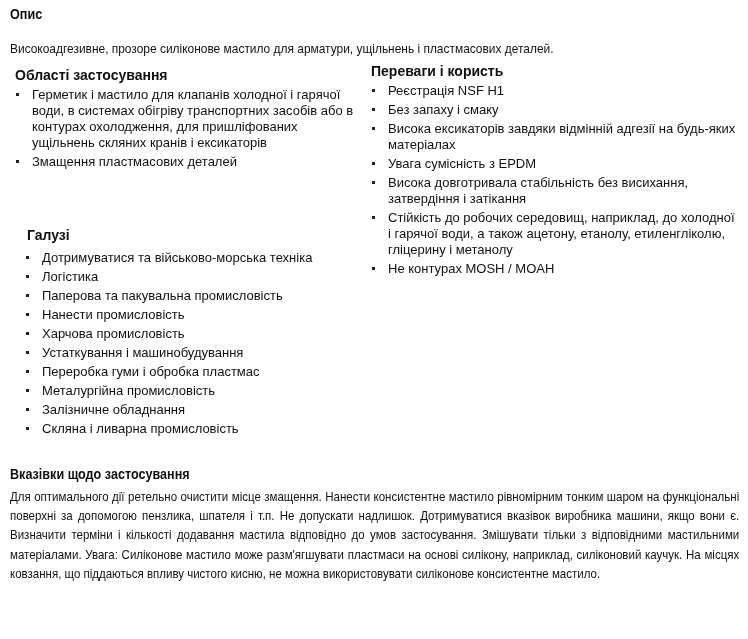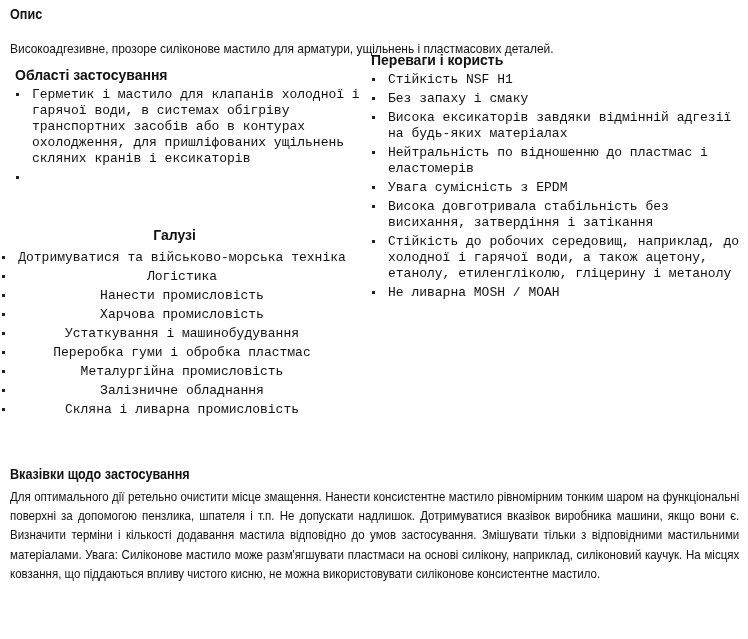--- a/index.html
+++ b/index.html
@@ -17,23 +17,23 @@
       font-family: "Liberation Sans", sans-serif;
       font-weight: bold; font-size: 14px; margin: 0;
     }
     #desc-title { position: absolute; left: 10px; top: 6px; }
     #desc-text {
       position: absolute; left: 10px; top: 28px; white-space: nowrap;
       transform: scaleX(0.905); transform-origin: left top; font-size: 13.2px;
     }
     .col { position: absolute; }
     #col-left { left: 15px; top: 67px; width: 345px; }
-    #col-right { left: 371px; top: 52px; width: 370px; }
-    #industries { position: absolute; left: 1px; top: 227px; width: 345px; text-align: center; }
-    ul.bl { list-style: none; margin: 4px 0 0 0; padding: 0; font-family: Liberation Mono, monospace; }
+    #col-right { left: 371px; top: 63px; width: 370px; }
+    #industries { position: absolute; left: 25px; top: 227px; width: 345px; }
+    ul.bl { list-style: none; margin: 4px 0 0 0; padding: 0; }
     ul.bl li {
       position: relative; padding-left: 17px;
       font-size: 13px; line-height: 16px; margin-bottom: 3px;
     }
     ul.bl li .bullet {
       position: absolute; left: 1px; top: 6px; width: 3px; height: 3px; background: #222;
     }
     ul.bl.tight li { margin-bottom: 3px; }
     #instr-title { position: absolute; left: 10px; top: 466px; }
     #instr-text {
@@ -46,44 +46,43 @@
 <body>
 
 <h2 id="desc-title" class="h-narrow">Опис</h2>
 <p id="desc-text">Високоадгезивне, прозоре силіконове мастило для арматури, ущільнень і пластмасових деталей.</p>
 
 <div id="col-left" class="col">
   <h3 class="h-wide">Області застосування</h3>
   <ul class="bl">
     <li><span class="bullet"></span><span>Герметик і мастило для клапанів холодної і гарячої води, в системах обігріву транспортних засобів або в контурах охолодження, для пришліфованих ущільнень скляних кранів і ексикаторів</span></li>
     <li><span class="bullet"></span></li>
-    <li><span class="bullet"></span></li>
+    <li><span class="bullet"></span><span>Змащення пластмасових деталей</span></li>
   </ul>
 </div>
 
 <div id="col-right" class="col">
   <h3 class="h-wide">Переваги і користь</h3>
   <ul class="bl">
-    <li><span class="bullet"></span><span>Стійкість NSF H1</span></li>
+    <li><span class="bullet"></span><span>Реєстрація NSF H1</span></li>
     <li><span class="bullet"></span><span>Без запаху і смаку</span></li>
     <li><span class="bullet"></span><span>Висока ексикаторів завдяки відмінній адгезії на будь-яких матеріалах</span></li>
-    <li><span class="bullet"></span><span>Нейтральність по відношенню до пластмас і еластомерів</span></li>
     <li><span class="bullet"></span><span>Увага сумісність з EPDM</span></li>
     <li><span class="bullet"></span><span>Висока довготривала стабільність без висихання, затвердіння і затікання</span></li>
     <li><span class="bullet"></span><span>Стійкість до робочих середовищ, наприклад, до холодної і гарячої води, а також ацетону, етанолу, етиленгліколю, гліцерину і метанолу</span></li>
-    <li><span class="bullet"></span><span>Не ливарна MOSH / MOAH</span></li>
+    <li><span class="bullet"></span><span>Не контурах MOSH / MOAH</span></li>
   </ul>
 </div>
 
 <div id="industries">
   <h3 class="h-wide" style="margin-left:2px;">Галузі</h3>
   <ul class="bl tight" style="margin-top:7px;">
     <li><span class="bullet"></span><span>Дотримуватися та військово-морська техніка</span></li>
     <li><span class="bullet"></span><span>Логістика</span></li>
-    <li><span class="bullet"></span></li>
+    <li><span class="bullet"></span><span>Паперова та пакувальна промисловість</span></li>
     <li><span class="bullet"></span><span>Нанести промисловість</span></li>
     <li><span class="bullet"></span><span>Харчова промисловість</span></li>
     <li><span class="bullet"></span><span>Устаткування і машинобудування</span></li>
     <li><span class="bullet"></span><span>Переробка гуми і обробка пластмас</span></li>
     <li><span class="bullet"></span><span>Металургійна промисловість</span></li>
     <li><span class="bullet"></span><span>Залізничне обладнання</span></li>
     <li><span class="bullet"></span><span>Скляна і ливарна промисловість</span></li>
   </ul>
 </div>
 

